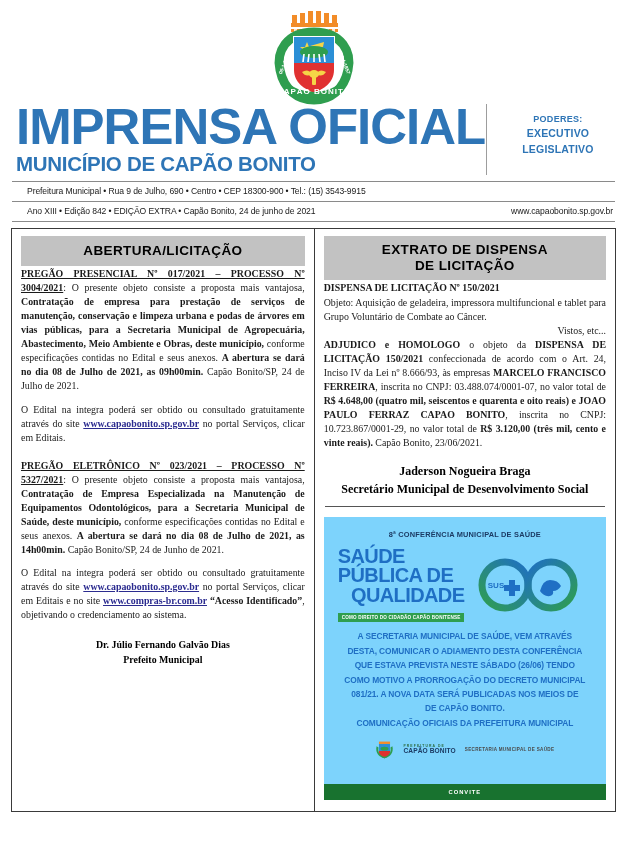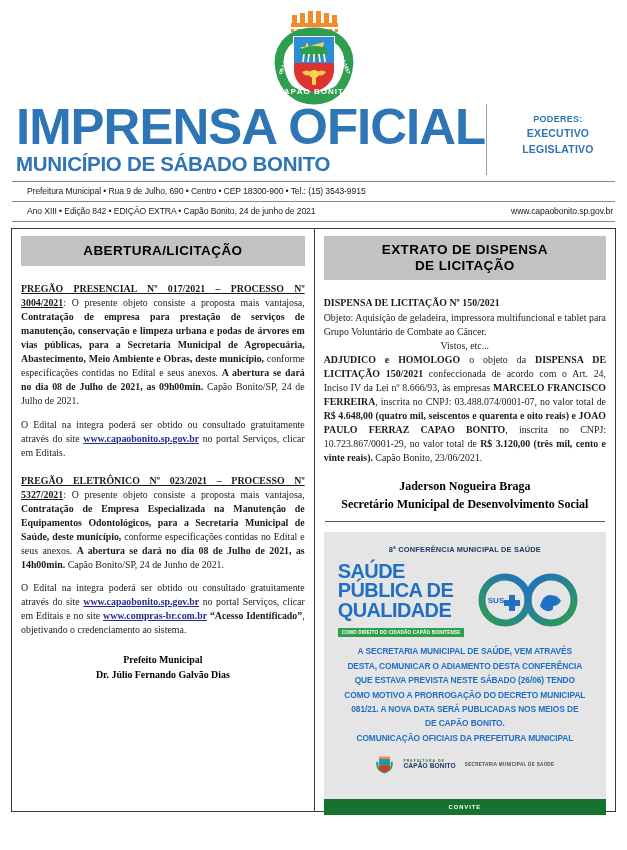--- a/index.html
+++ b/index.html
@@ -119,21 +119,21 @@
     line-height: 1.22;
   }
   .band-2 { padding: 6px 17px; }
 
   .body-txt {
     font-family: "Liberation Serif", serif;
     font-size: 9.9px;
     line-height: 1.42;
     text-align: justify;
     color: #1a1a1a;
-    margin-top: 16px;
+    margin-top: 1px;
   }
   .body-txt p { margin: 0 0 9px 0; }
   .body-txt p.tight { margin-bottom: 0; }
   .b { font-weight: bold; }
   .u { text-decoration: underline; font-weight: bold; }
   .lnk { font-weight: bold; text-decoration: underline; color: #2b2b8f; }
 
   .sig {
     text-align: center;
     font-family: "Liberation Serif", serif;
@@ -145,21 +145,21 @@
   .sig-r { margin-top: 13px; font-size: 12px; }
 
   .hr-sep {
     border-top: 1.1px solid #555;
     margin: 8px 1px 0 1px;
   }
 
   
   .poster {
     margin-top: 10px;
-    background: #e5e5e5;
+    background: #7dd3fc;
     width: 100%;
     height: 283px;
     box-sizing: border-box;
     position: relative;
     font-family: "Liberation Sans", sans-serif;
     overflow: hidden;
   }
   .poster-head {
     text-align: center;
     font-weight: bold;
@@ -175,21 +175,21 @@
   }
   .pm-left { flex: 0 0 auto; }
   .pm-l1, .pm-l2, .pm-l3 {
     font-weight: bold;
     color: #1f6fc4;
     letter-spacing: -0.6px;
     line-height: 0.97;
   }
   .pm-l1 { font-size: 20px; }
   .pm-l2 { font-size: 20px; }
-  .pm-l3 { font-size: 20px; }
+  .pm-l3 { font-size: 20px; text-align: right; }
   .pm-tag {
     display: inline-block;
     background: #2f9e4f;
     color: #fff;
     font-weight: bold;
     font-size: 4.6px;
     letter-spacing: 0.2px;
     padding: 2px 4px;
     margin-top: 3px;
   }
@@ -287,21 +287,21 @@
       <path d="M16 74 q32 24 64 0 q-4 16 -32 18 q-28 -2 -32 -18 Z" fill="#2f9e4f"></path>
       <text x="48" y="88" font-family="Liberation Sans, sans-serif" font-size="8" font-weight="bold" fill="#fff" text-anchor="middle" letter-spacing="1">CAPÃO BONITO</text>
       <text x="20" y="58" font-family="Liberation Sans, sans-serif" font-size="5" font-weight="bold" fill="#fff" text-anchor="middle" transform="rotate(-68 20 58)">08-1-1857</text>
       <text x="77" y="58" font-family="Liberation Sans, sans-serif" font-size="5" font-weight="bold" fill="#fff" text-anchor="middle" transform="rotate(68 77 58)">14-4-1857</text>
     </svg>
   </div>
 
   <div class="title-row">
     <div class="title-block">
       <div class="big-title">IMPRENSA OFICIAL</div>
-      <div class="sub-title">MUNICÍPIO DE SÁBADO BONITO</div>
+      <div class="sub-title">MUNICÍPIO DE CAPÃO BONITO</div>
     </div>
     <div class="powers">
       <div class="p-label">PODERES:</div>
       <div>EXECUTIVO</div>
       <div>LEGISLATIVO</div>
     </div>
   </div>
 </div>
 
 <div style="margin:6px 12px 0 12px;">
@@ -328,35 +328,35 @@
       <p><span>O Edital na integra poderá ser obtido ou consultado gratuitamente através do site </span><span class="lnk">www.capaobonito.sp.gov.br</span><span> no portal Serviços, clicar em Editais.</span></p>
     </div>
 
     <div class="body-txt" style="margin-top:14px;">
       <p><span class="u">PREGÃO ELETRÔNICO Nº 023/2021 – PROCESSO Nº 5327/2021</span><span>: O presente objeto consiste a proposta mais vantajosa, </span><span class="b">Contratação de Empresa Especializada na Manutenção de Equipamentos Odontológicos, para a Secretaria Municipal de Saúde, deste município,</span><span> conforme especificações contidas no Edital e seus anexos. </span><span class="b">A abertura se dará no dia 08 de Julho de 2021, as 14h00min.</span><span> Capão Bonito/SP, 24 de Junho de 2021.</span></p>
 
       <p class="tight"><span>O Edital na integra poderá ser obtido ou consultado gratuitamente através do site </span><span class="lnk">www.capaobonito.sp.gov.br</span><span> no portal Serviços, clicar em Editais e no site </span><span class="lnk">www.compras-br.com.br</span><span class="b"> “Acesso Identificado”</span><span>, objetivando o credenciamento ao sistema.</span></p>
     </div>
 
     <div class="sig">
+      <div>Dr. Júlio Fernando Galvão Dias</div>
       <div>Prefeito Municipal</div>
-      <div>Dr. Júlio Fernando Galvão Dias</div>
     </div>
   </div>
 
   <div class="col col-right">
     <div class="band band-2">
       <div>EXTRATO DE DISPENSA</div>
       <div>DE LICITAÇÃO</div>
     </div>
 
     <div class="body-txt">
       <p class="tight" style="text-align:left;"><span class="b">DISPENSA DE LICITAÇÃO Nº 150/2021</span></p>
       <p class="tight">Objeto: Aquisição de geladeira, impressora multifuncional e tablet para Grupo Voluntário de Combate ao Câncer.</p>
-      <p class="tight" style="text-align:center;">Vistos, etc...</p>
+      <p class="tight" style="text-align:right;">Vistos, etc...</p>
       <p><span class="b">ADJUDICO e HOMOLOGO</span><span> o objeto da </span><span class="b">DISPENSA DE LICITAÇÃO 150/2021</span><span> confeccionada de acordo com o Art. 24, Inciso IV da Lei nº 8.666/93, às empresas </span><span class="b">MARCELO FRANCISCO FERREIRA</span><span>, inscrita no CNPJ: 03.488.074/0001-07, no valor total de </span><span class="b">R$ 4.648,00 (quatro mil, seiscentos e quarenta e oito reais) e JOAO PAULO FERRAZ CAPAO BONITO</span><span>, inscrita no CNPJ: 10.723.867/0001-29, no valor total de </span><span class="b">R$ 3.120,00 (três mil, cento e vinte reais).</span><span> Capão Bonito, 23/06/2021.</span></p>
     </div>
 
     <div class="sig sig-r">
       <div>Jaderson Nogueira Braga</div>
       <div>Secretário Municipal de Desenvolvimento Social</div>
     </div>
 
     <div class="hr-sep"></div>
 

